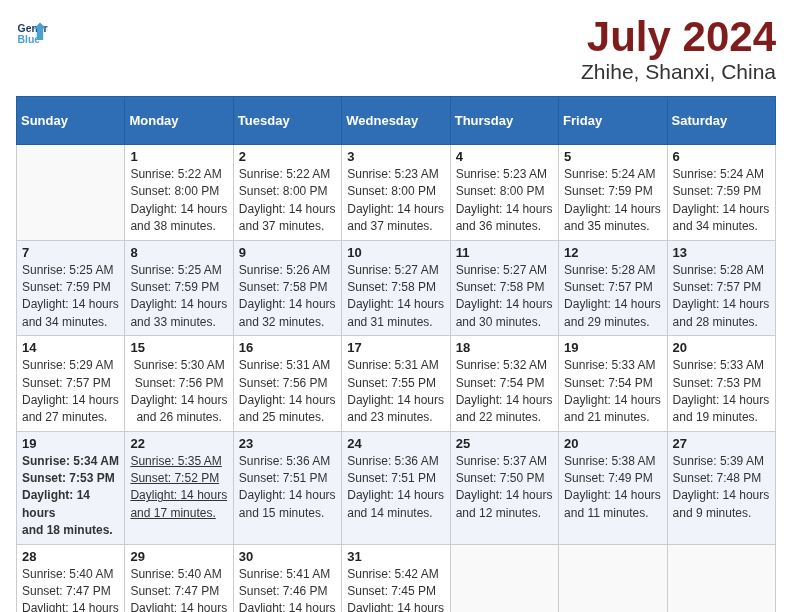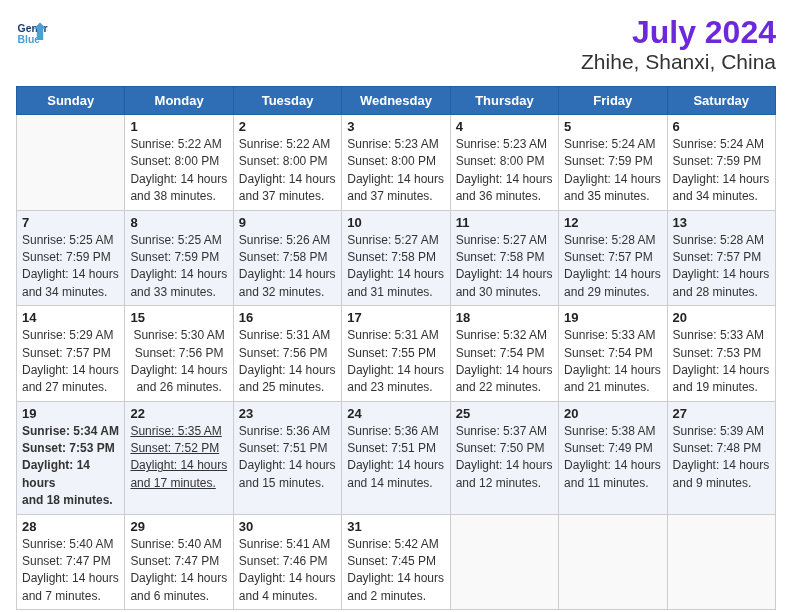--- a/index.html
+++ b/index.html
@@ -22,42 +22,42 @@
       gap: 4px;
     }
     .logo-icon {
       width: 32px;
       height: 32px;
     }
     .title-block {
       text-align: right;
     }
     .calendar-title {
-      font-size: 32px;
+      font-size: 42px;
       font-weight: bold;
-      color: #6d28d9;
+      color: #7f1d1d;
       line-height: 1;
     }
     .calendar-subtitle {
       font-size: 21px;
       color: #333;
       margin-top: 2px;
     }
     table {
       width: 100%;
       border-collapse: collapse;
       table-layout: fixed;
     }
     thead tr th {
       background-color: #2f6db5;
       color: #fff;
       font-size: 13px;
       font-weight: bold;
-      padding: 6px 4px;
-      text-align: center;
+      padding: 16px 4px;
+      text-align: left;
       border: 1px solid #2060a0;
     }
     tbody tr td {
       border: 1px solid #ccc;
       vertical-align: top;
       padding: 4px 5px;
       font-size: 10.5px;
       color: #333;
       height: 84px;
     }

